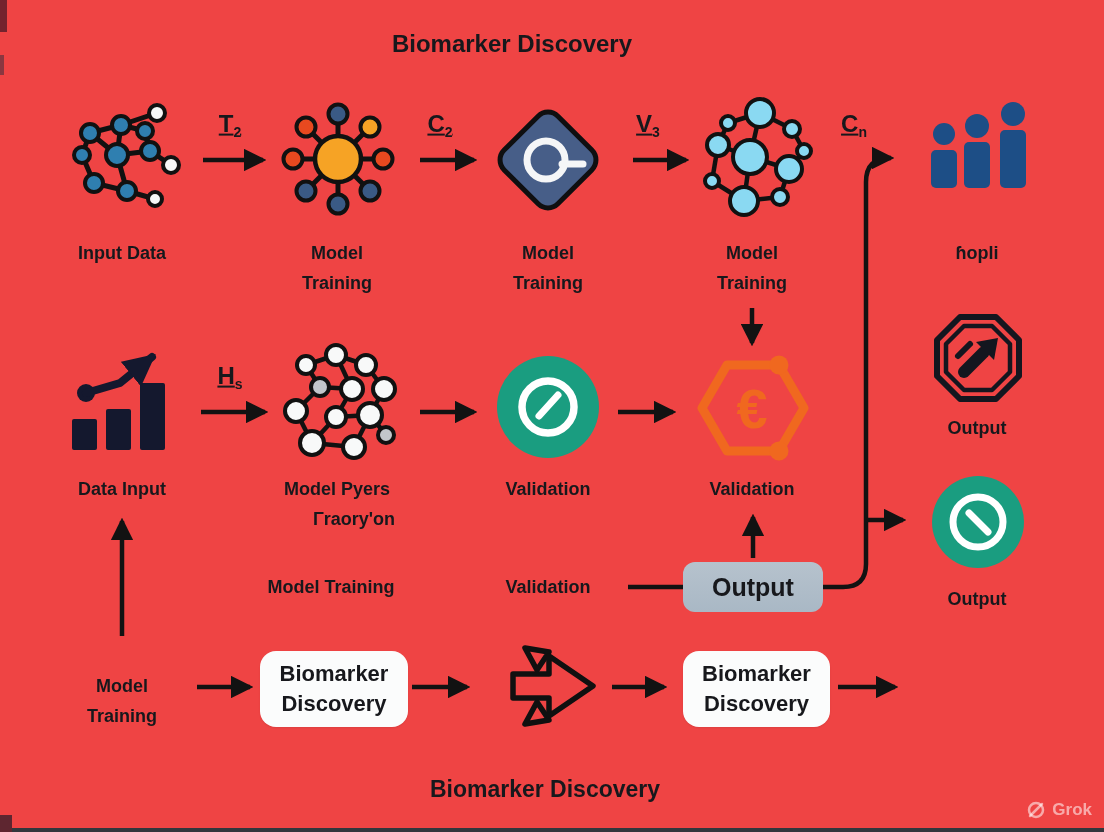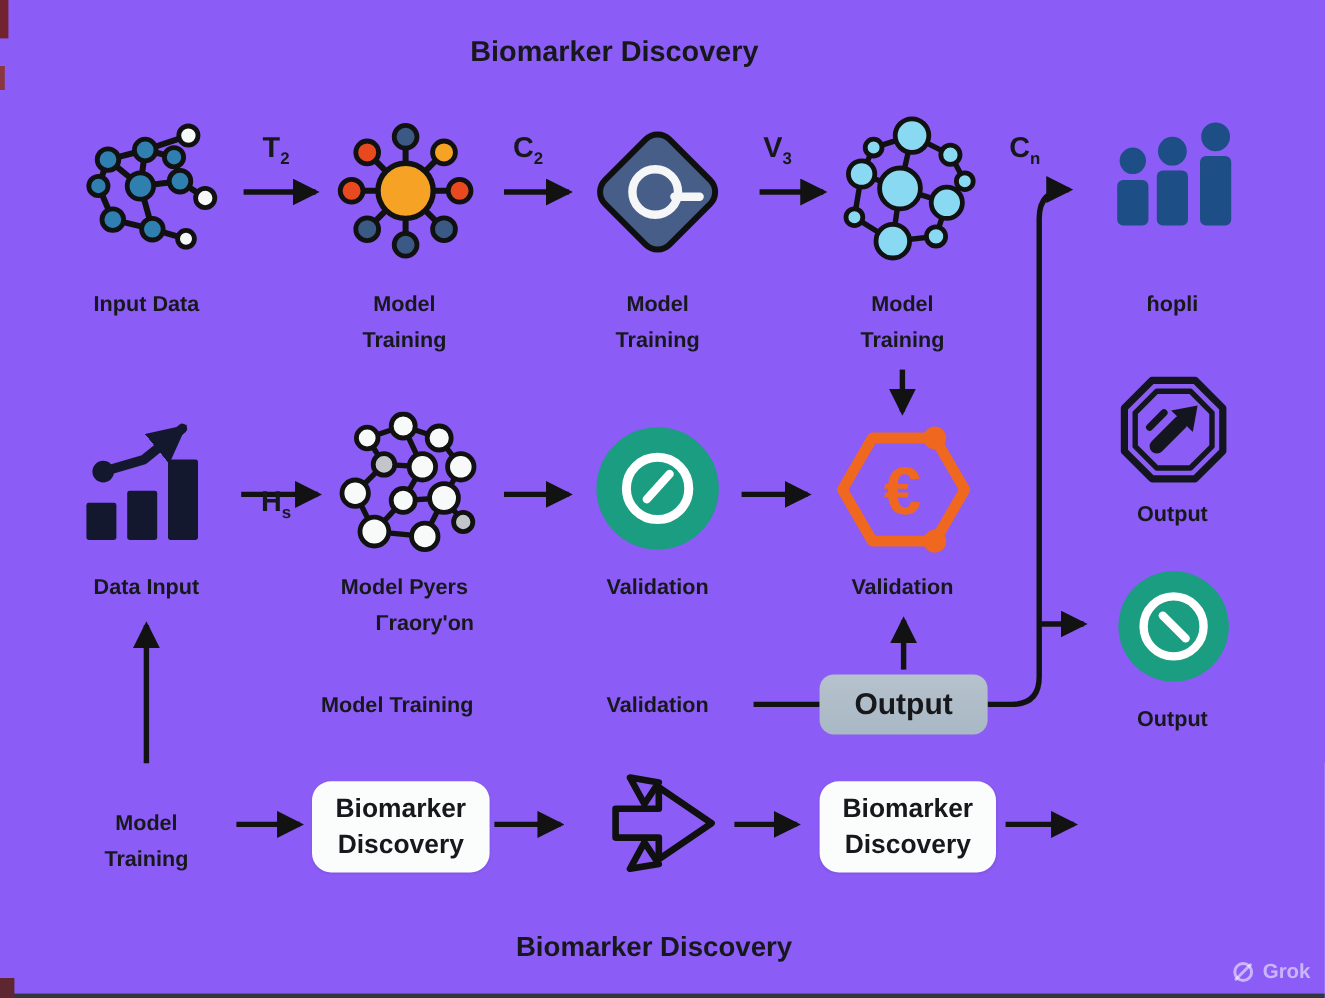--- a/index.html
+++ b/index.html
@@ -1,31 +1,31 @@
 <!DOCTYPE html>
 <html><head>
 <meta charset="utf-8">
 <style>
   html,body{margin:0;padding:0;}
   #canvas{
     position:relative;width:1104px;height:832px;overflow:hidden;
-    background:#8b5cf6;
+    background:#ef4444;
     font-family:"Liberation Sans", sans-serif;
   }
   svg{display:block;}
   .layer{position:absolute;left:0;top:0;pointer-events:none;}
   .icon{position:absolute;z-index:2;}
   .lbl{
     position:absolute;z-index:3;transform:translate(-50%,-50%);
     font-weight:700;color:#17181c;font-size:18px;line-height:30px;text-align:center;
   }
   .nw{white-space:nowrap;}
   .title{font-size:24px;}
   .footer{font-size:23px;}
-  .edge{font-size:24px;}
+  .edge{font-size:24px;text-decoration:underline;}
   .edge sub{font-size:14px;}
   .w110{width:112px;}
   .graybox{
     position:absolute;z-index:2;left:683px;top:562px;width:140px;height:50px;
     background:linear-gradient(#b6c2cd,#a9b8c5);border-radius:12px;
     display:flex;align-items:center;justify-content:center;
     font-weight:700;font-size:25px;color:#17181c;
   }
   .whitebox{
     position:absolute;z-index:2;background:#fbfcfc;border-radius:16px;
@@ -285,21 +285,21 @@
         <polygon points="22,84 46,80 34,62"></polygon>
         <polygon points="10,34 46,34 46,16 90,46 46,76 46,58 10,58"></polygon>
       </g>
     </svg>
   </div>
 
   <div class="lbl edge nw" style="left:230px;top:128px;"><span>T</span><sub>2</sub></div>
   <div class="lbl edge nw" style="left:440px;top:128px;"><span>C</span><sub>2</sub></div>
   <div class="lbl edge nw" style="left:648px;top:128px;"><span>V</span><sub>3</sub></div>
   <div class="lbl edge nw" style="left:854px;top:128px;"><span>C</span><sub>n</sub></div>
-  <div class="lbl edge nw" style="left:230px;top:380px;margin-top:43px;"><span>H</span><sub>s</sub></div>
+  <div class="lbl edge nw" style="left:230px;top:380px;"><span>H</span><sub>s</sub></div>
 
   <div class="lbl nw" style="left:122px;top:253px;">Input Data</div>
   <div class="lbl w110" style="left:337px;top:268px;">Model Training</div>
   <div class="lbl w110" style="left:548px;top:268px;">Model Training</div>
   <div class="lbl w110" style="left:752px;top:268px;">Model Training</div>
   <div class="lbl nw" style="left:977px;top:253px;">ɦopli</div>
 
   <div class="lbl nw" style="left:122px;top:489px;">Data Input</div>
   <div class="lbl nw" style="left:337px;top:489px;">Model Pyers</div>
   <div class="lbl nw" style="left:354px;top:519px;">Γraory'on</div>

